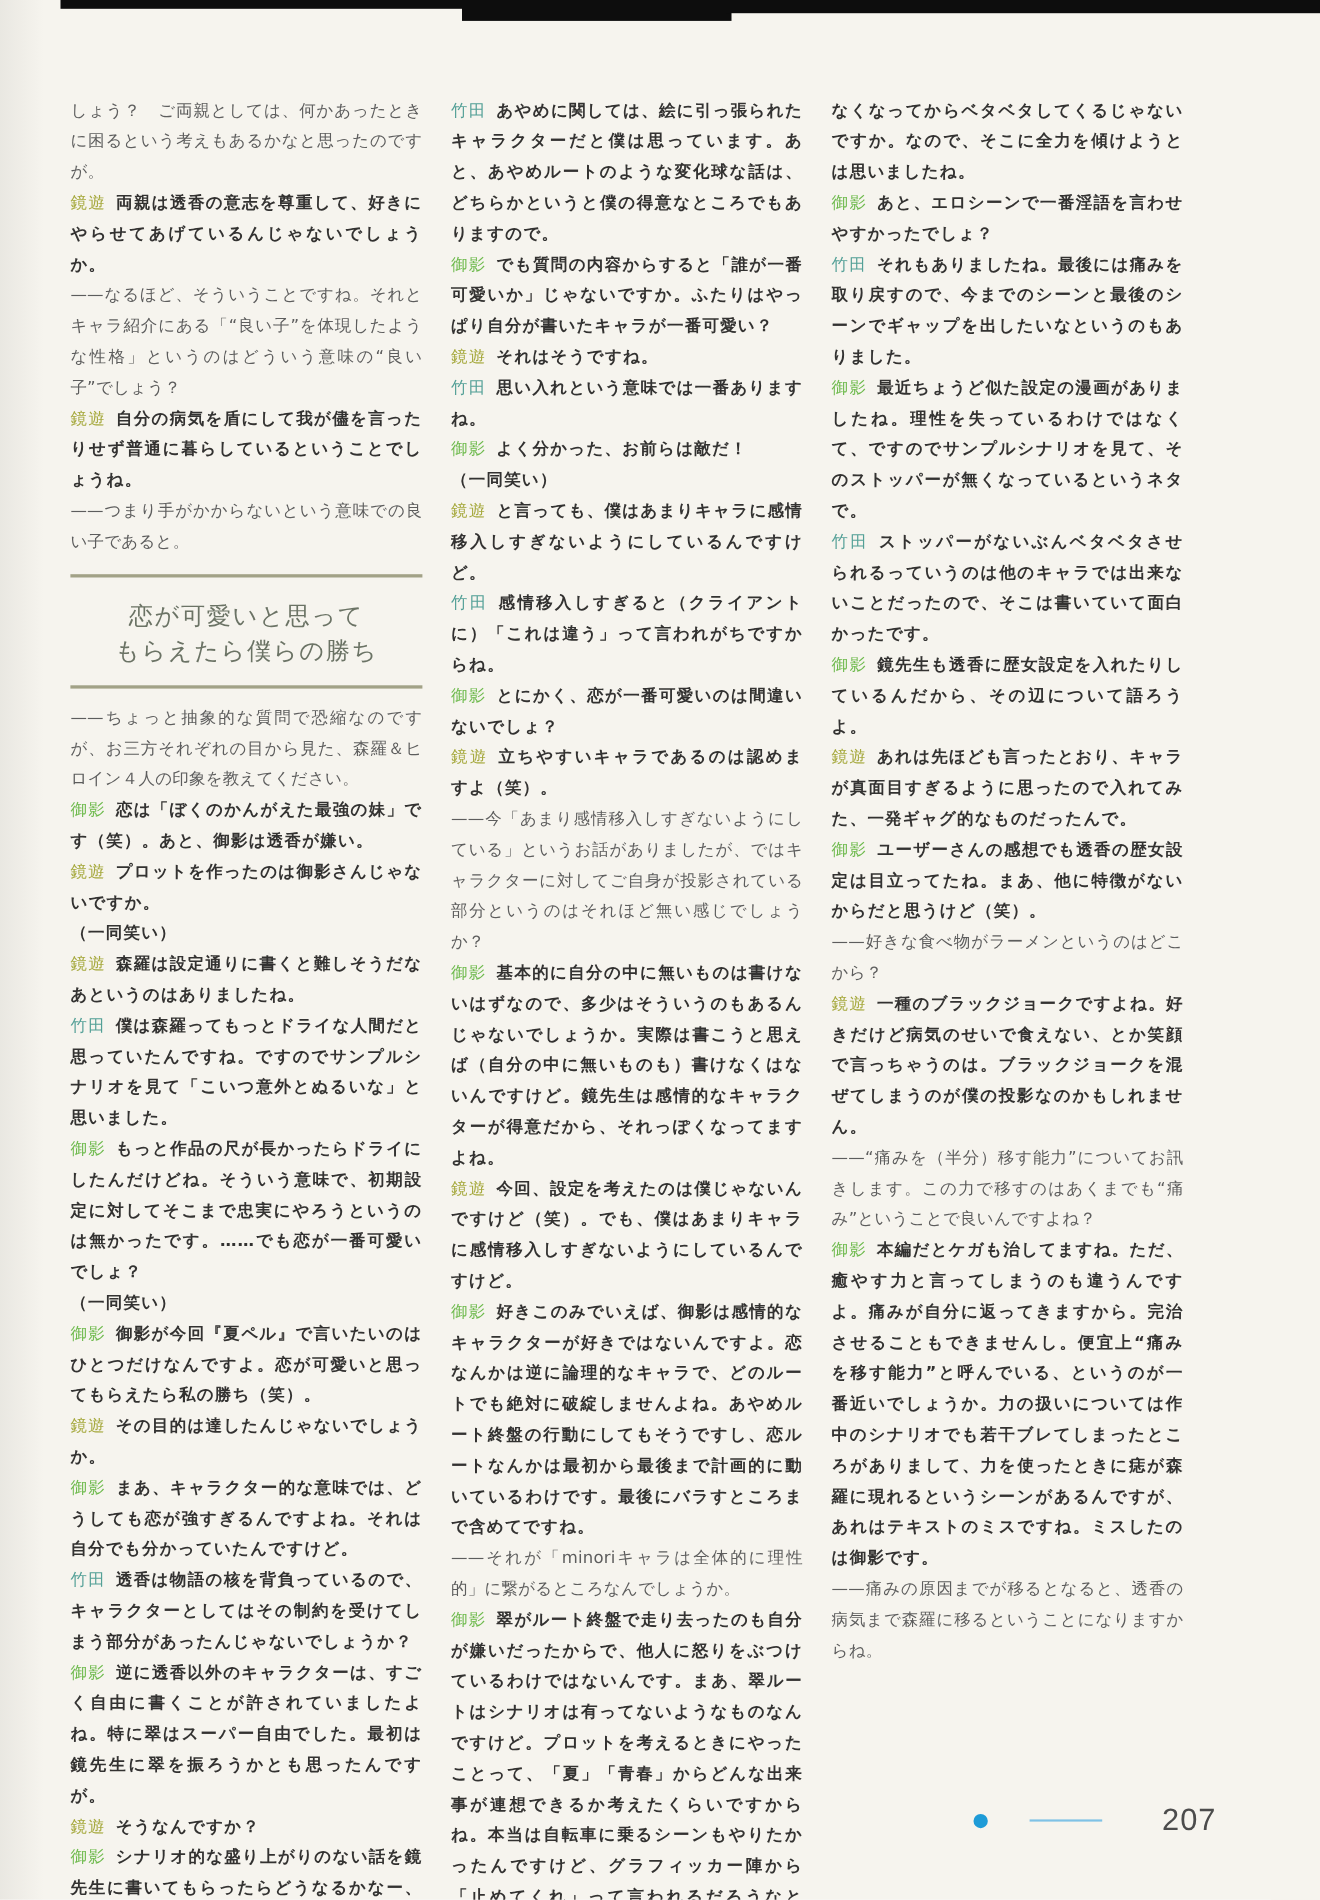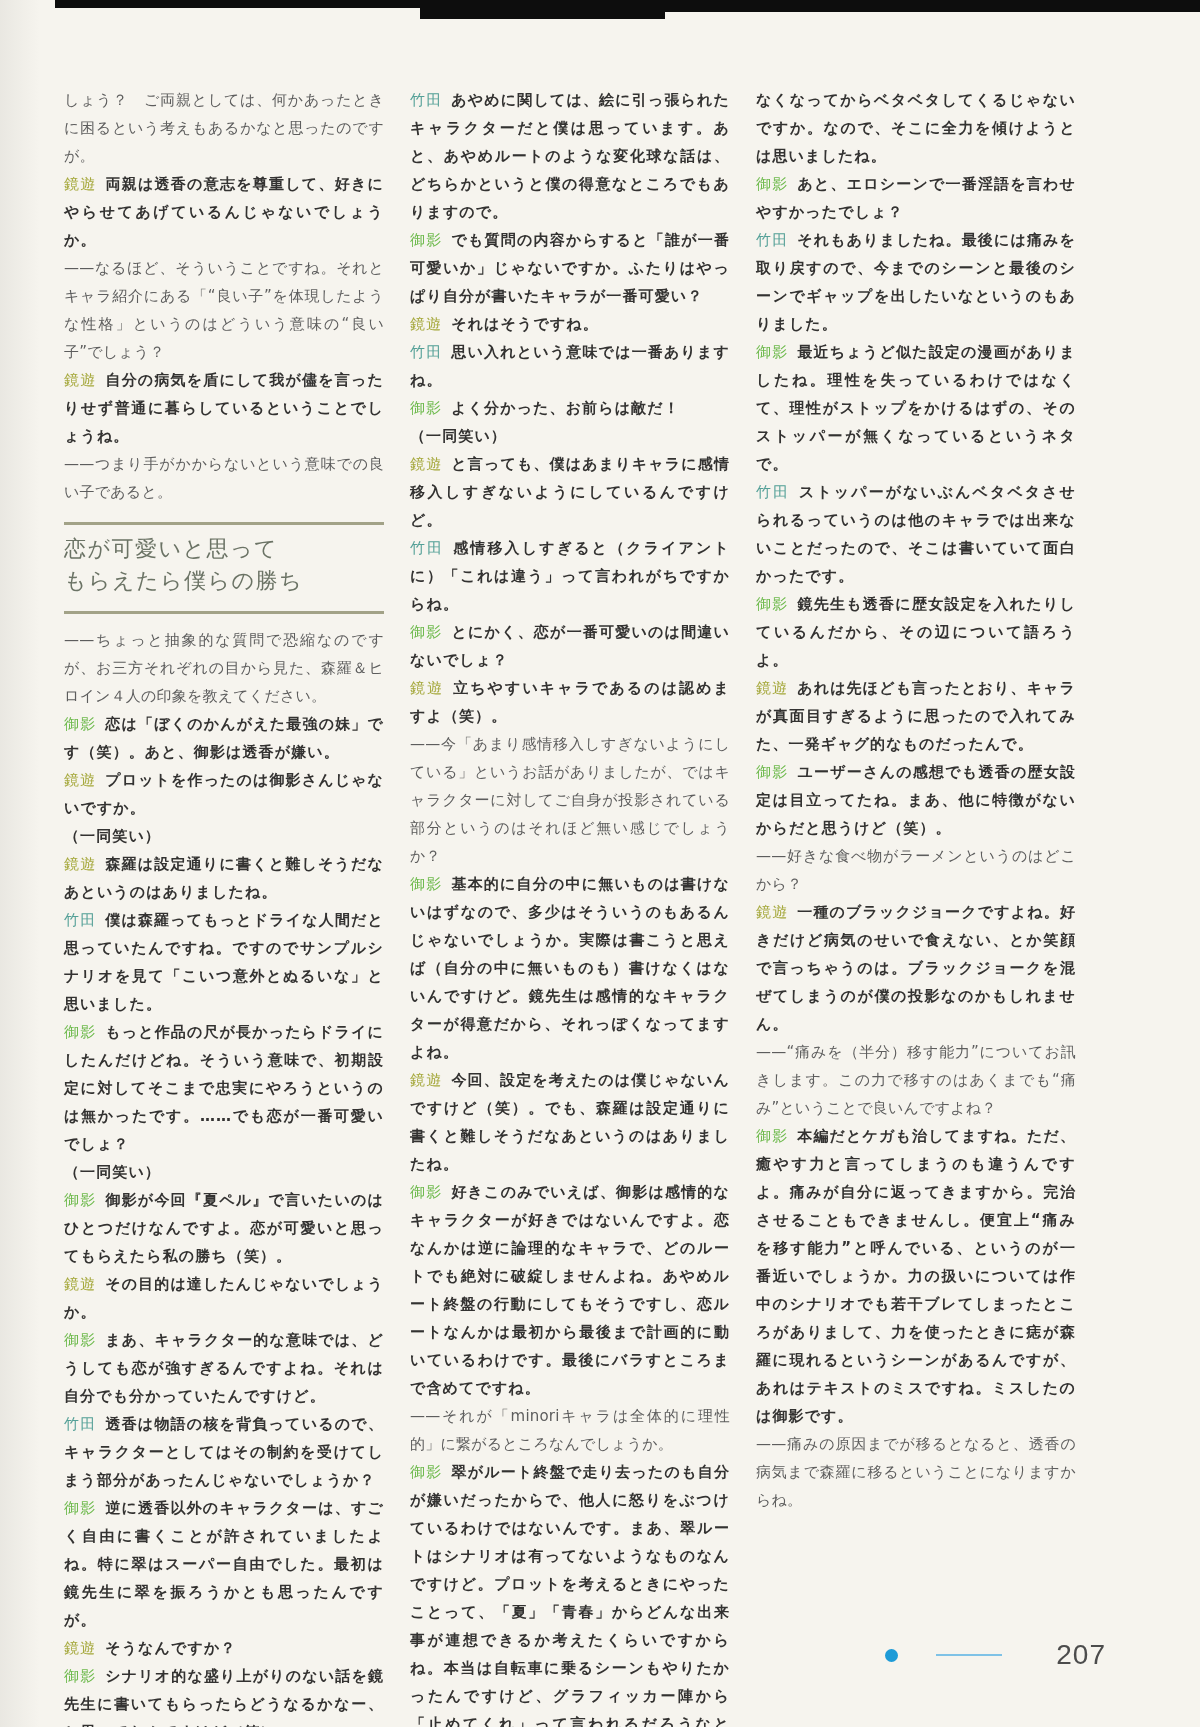--- a/index.html
+++ b/index.html
@@ -30,21 +30,22 @@
 
   p { margin:0; font-size:15px; line-height:28px; text-align:justify; text-justify:inter-ideograph; }
   .q  { color:#5d5d5d; font-weight:400; letter-spacing:0.2px; }
   .sp { color:#333231; font-weight:700; letter-spacing:1.1px; }
   .speaker { margin-right:9px; font-weight:400; }
 
   .heading {
     margin:16px 0 12px;
     border-top:3px solid #a2a287;
     border-bottom:3px solid #a2a287;
-    padding:8px 0 14px;
+    padding:20px 0 14px;
+    text-align:center;
   }
   .heading-line {
     font-size:22px; line-height:32px;
     color:#6b7365; letter-spacing:1.5px; font-weight:400;
   }
 
   .footer {
     position:absolute; right:94px; bottom:56px;
     display:flex; align-items:center;gap:38px;
   }
@@ -93,30 +94,30 @@
         <p class="sp"><span class="speaker" style="color: rgb(166, 169, 62);">鏡遊</span><span>それはそうですね。</span></p>
         <p class="sp"><span class="speaker" style="color: rgb(84, 160, 151);">竹田</span><span>思い入れという意味では一番ありますね。</span></p>
         <p class="sp"><span class="speaker" style="color: rgb(110, 186, 77);">御影</span><span>よく分かった、お前らは敵だ！</span></p>
         <p class="sp"><span>（一同笑い）</span></p>
         <p class="sp"><span class="speaker" style="color: rgb(166, 169, 62);">鏡遊</span><span>と言っても、僕はあまりキャラに感情移入しすぎないようにしているんですけど。</span></p>
         <p class="sp"><span class="speaker" style="color: rgb(84, 160, 151);">竹田</span><span>感情移入しすぎると（クライアントに）「これは違う」って言われがちですからね。</span></p>
         <p class="sp"><span class="speaker" style="color: rgb(110, 186, 77);">御影</span><span>とにかく、恋が一番可愛いのは間違いないでしょ？</span></p>
         <p class="sp"><span class="speaker" style="color: rgb(166, 169, 62);">鏡遊</span><span>立ちやすいキャラであるのは認めますよ（笑）。</span></p>
         <p class="q"><span>——今「あまり感情移入しすぎないようにしている」というお話がありましたが、ではキャラクターに対してご自身が投影されている部分というのはそれほど無い感じでしょうか？</span></p>
         <p class="sp"><span class="speaker" style="color: rgb(110, 186, 77);">御影</span><span>基本的に自分の中に無いものは書けないはずなので、多少はそういうのもあるんじゃないでしょうか。実際は書こうと思えば（自分の中に無いものも）書けなくはないんですけど。鏡先生は感情的なキャラクターが得意だから、それっぽくなってますよね。</span></p>
-        <p class="sp"><span class="speaker" style="color: rgb(166, 169, 62);">鏡遊</span><span>今回、設定を考えたのは僕じゃないんですけど（笑）。でも、森羅は設定通りに書くと難しそうだなあというのはありましたね。</span></p>
+        <p class="sp"><span class="speaker" style="color: rgb(166, 169, 62);">鏡遊</span><span>今回、設定を考えたのは僕じゃないんですけど（笑）。でも、僕はあまりキャラに感情移入しすぎないようにしているんですけど。</span></p>
         <p class="sp"><span class="speaker" style="color: rgb(110, 186, 77);">御影</span><span>好きこのみでいえば、御影は感情的なキャラクターが好きではないんですよ。恋なんかは逆に論理的なキャラで、どのルートでも絶対に破綻しませんよね。あやめルート終盤の行動にしてもそうですし、恋ルートなんかは最初から最後まで計画的に動いているわけです。最後にバラすところまで含めてですね。</span></p>
         <p class="q"><span>——それが「minoriキャラは全体的に理性的」に繋がるところなんでしょうか。</span></p>
         <p class="sp"><span class="speaker" style="color: rgb(110, 186, 77);">御影</span><span>翠がルート終盤で走り去ったのも自分が嫌いだったからで、他人に怒りをぶつけているわけではないんです。まあ、翠ルートはシナリオは有ってないようなものなんですけど。プロットを考えるときにやったことって、「夏」「青春」からどんな出来事が連想できるか考えたくらいですからね。本当は自転車に乗るシーンもやりたかったんですけど、グラフィッカー陣から「止めてくれ」って言われるだろうなと（笑）。自転車を描くのはすごく大変ですから。</span></p>
       </div>
       <div class="col">
         <p class="sp"><span>なくなってからベタベタしてくるじゃないですか。なので、そこに全力を傾けようとは思いましたね。</span></p>
         <p class="sp"><span class="speaker" style="color: rgb(110, 186, 77);">御影</span><span>あと、エロシーンで一番淫語を言わせやすかったでしょ？</span></p>
         <p class="sp"><span class="speaker" style="color: rgb(84, 160, 151);">竹田</span><span>それもありましたね。最後には痛みを取り戻すので、今までのシーンと最後のシーンでギャップを出したいなというのもありました。</span></p>
-        <p class="sp"><span class="speaker" style="color: rgb(110, 186, 77);">御影</span><span>最近ちょうど似た設定の漫画がありましたね。理性を失っているわけではなくて、理性がストップをかけるはずの、そのストッパーが無くなっているというネタで。</span></p>
+        <p class="sp"><span class="speaker" style="color: rgb(110, 186, 77);">御影</span><span>最近ちょうど似た設定の漫画がありましたね。理性を失っているわけではなくて、ですのでサンプルシナリオを見て、そのストッパーが無くなっているというネタで。</span></p>
         <p class="sp"><span class="speaker" style="color: rgb(84, 160, 151);">竹田</span><span>ストッパーがないぶんベタベタさせられるっていうのは他のキャラでは出来ないことだったので、そこは書いていて面白かったです。</span></p>
         <p class="sp"><span class="speaker" style="color: rgb(110, 186, 77);">御影</span><span>鏡先生も透香に歴女設定を入れたりしているんだから、その辺について語ろうよ。</span></p>
         <p class="sp"><span class="speaker" style="color: rgb(166, 169, 62);">鏡遊</span><span>あれは先ほども言ったとおり、キャラが真面目すぎるように思ったので入れてみた、一発ギャグ的なものだったんで。</span></p>
         <p class="sp"><span class="speaker" style="color: rgb(110, 186, 77);">御影</span><span>ユーザーさんの感想でも透香の歴女設定は目立ってたね。まあ、他に特徴がないからだと思うけど（笑）。</span></p>
         <p class="q"><span>——好きな食べ物がラーメンというのはどこから？</span></p>
         <p class="sp"><span class="speaker" style="color: rgb(166, 169, 62);">鏡遊</span><span>一種のブラックジョークですよね。好きだけど病気のせいで食えない、とか笑顔で言っちゃうのは。ブラックジョークを混ぜてしまうのが僕の投影なのかもしれません。</span></p>
         <p class="q"><span>——“痛みを（半分）移す能力”についてお訊きします。この力で移すのはあくまでも“痛み”ということで良いんですよね？</span></p>
         <p class="sp"><span class="speaker" style="color: rgb(110, 186, 77);">御影</span><span>本編だとケガも治してますね。ただ、癒やす力と言ってしまうのも違うんですよ。痛みが自分に返ってきますから。完治させることもできませんし。便宜上“痛みを移す能力”と呼んでいる、というのが一番近いでしょうか。力の扱いについては作中のシナリオでも若干ブレてしまったところがありまして、力を使ったときに痣が森羅に現れるというシーンがあるんですが、あれはテキストのミスですね。ミスしたのは御影です。</span></p>
         <p class="q"><span>——痛みの原因までが移るとなると、透香の病気まで森羅に移るということになりますからね。</span></p>
       </div>

